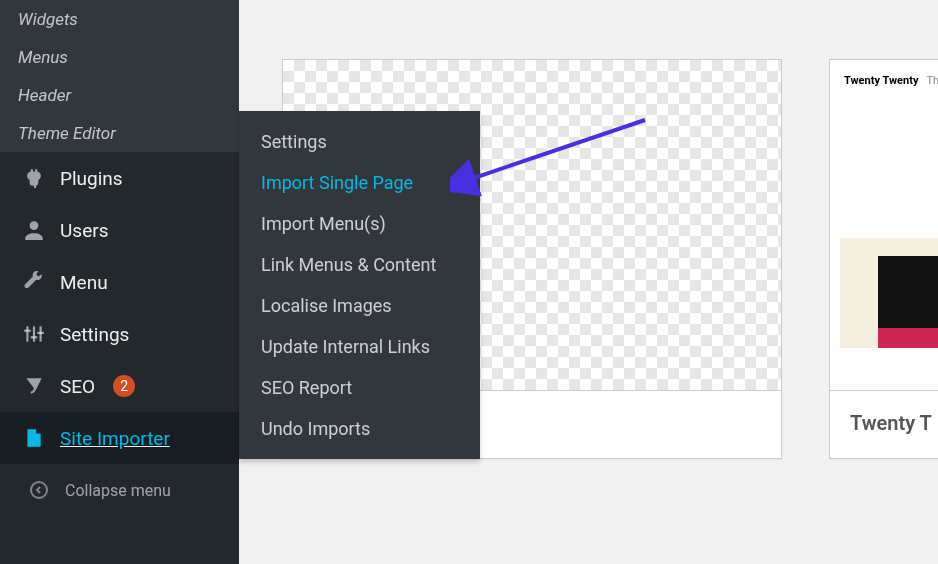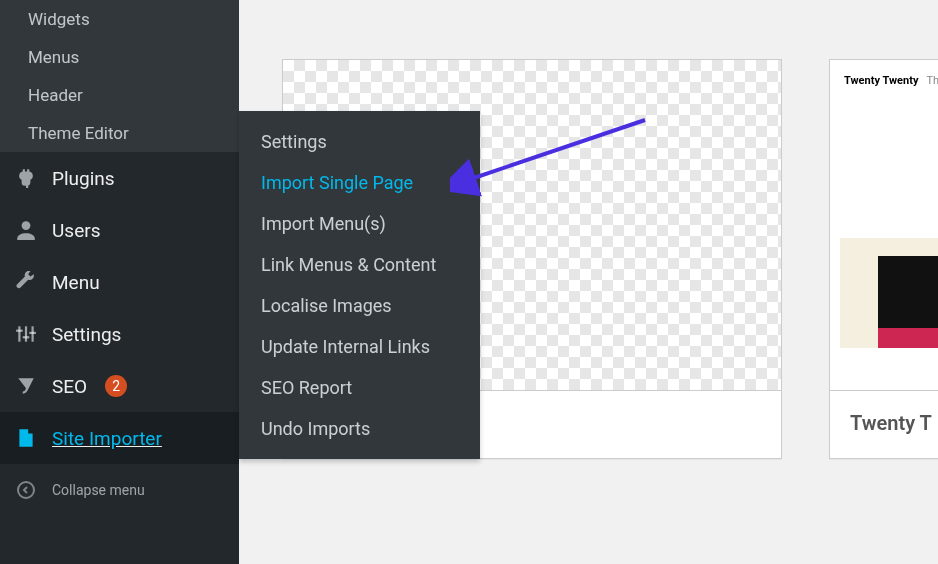--- a/index.html
+++ b/index.html
@@ -16,30 +16,31 @@
     left: 0; top: 0;
     width: 239px;
     height: 564px;
     background: #23282d;
     color: #eee;
   }
   .sub-items {
     background: #32373c;
   }
   .sub-item {
-    padding: 9px 28px;
+    padding: 9px 18px;
     font-size: 17px;
     color: rgba(240,245,250,0.75);
     cursor: pointer;
+    font-style: italic;
   }
   .main-item {
     display: flex;
     align-items: center;
     gap: 14px;
-    padding: 14px 14px;
+    padding: 14px 22px;
     font-size: 19px;
     color: #eee;
     cursor: pointer;
     position: relative;
   }
   .main-item .icon {
     width: 24px;
     height: 24px;
     display: flex;
     align-items: center;
@@ -68,22 +69,22 @@
     display: inline-flex;
     align-items: center;
     justify-content: center;
     font-size: 14px;
     margin-left: 4px;
   }
   .collapse {
     display: flex;
     align-items: center;
     gap: 14px;
-    padding: 14px 14px;
-    font-size: 14px;
+    padding: 14px 27px;
+    font-size: 16px;
     color: rgba(240,245,250,0.6);
     cursor: pointer;
   }
   .collapse .icon { color: rgba(240,245,250,0.45); width:24px; height:24px; display:flex; align-items:center; justify-content:center;}
   .flyout {
     position: absolute;
     left: 239px;
     top: 111px;
     width: 241px;
     background: #32373c;

